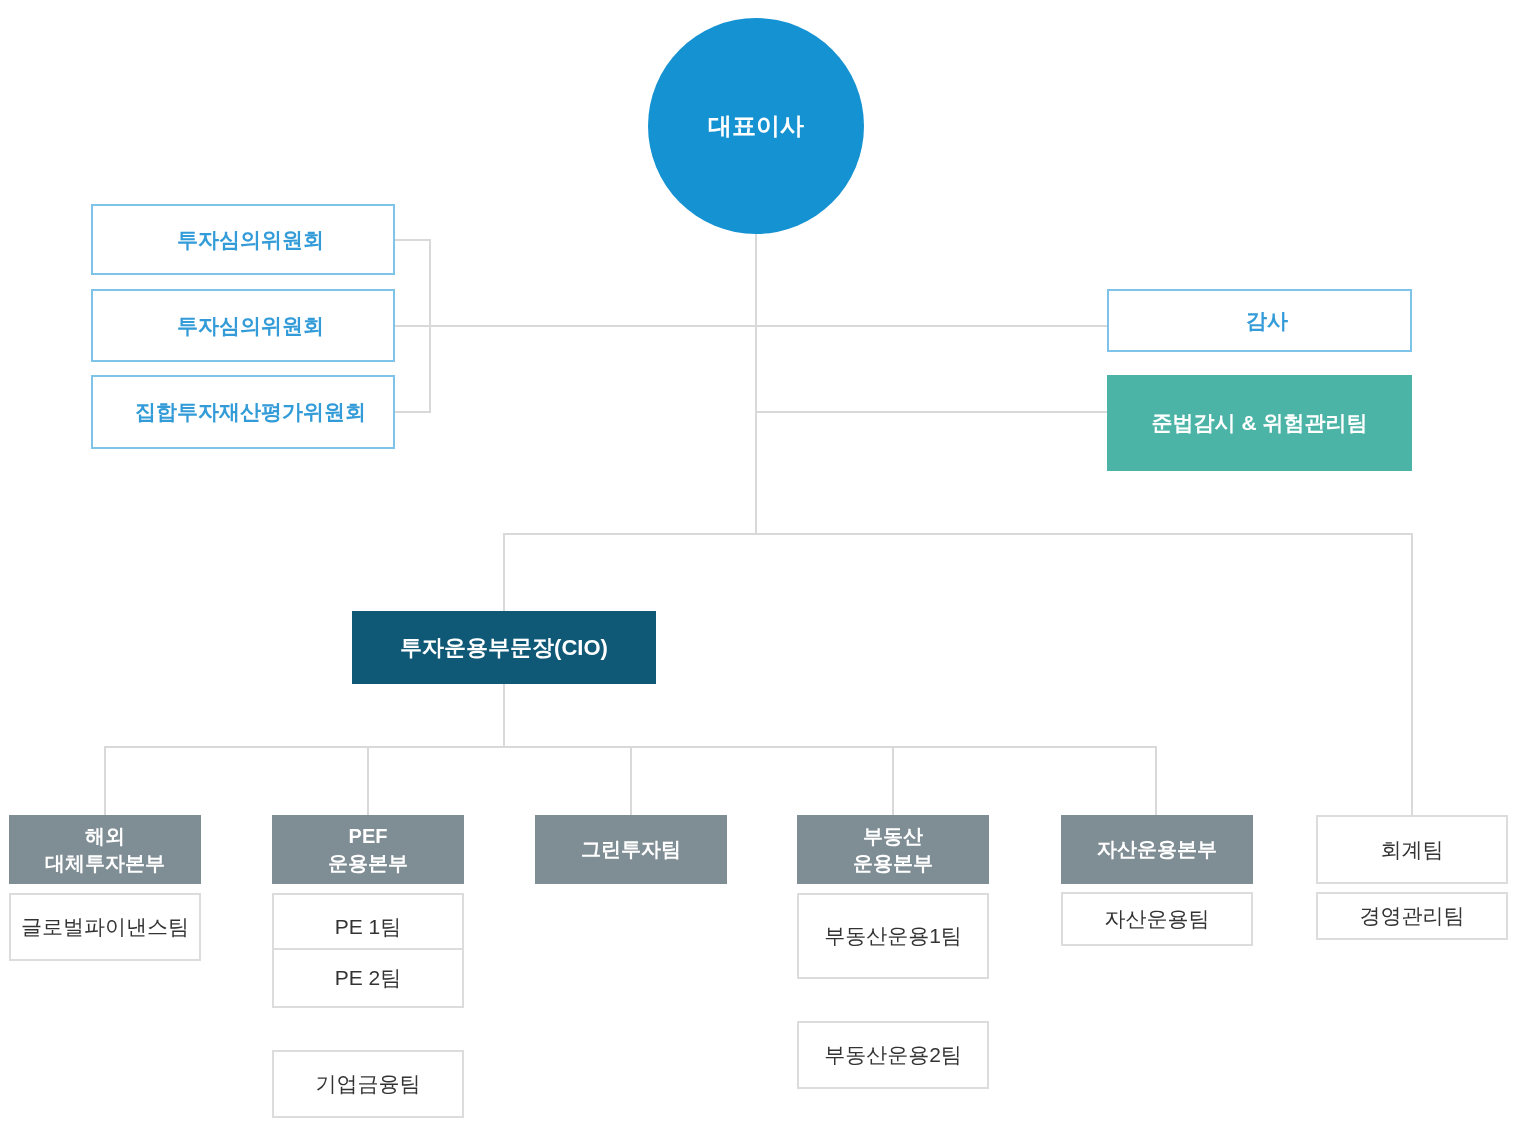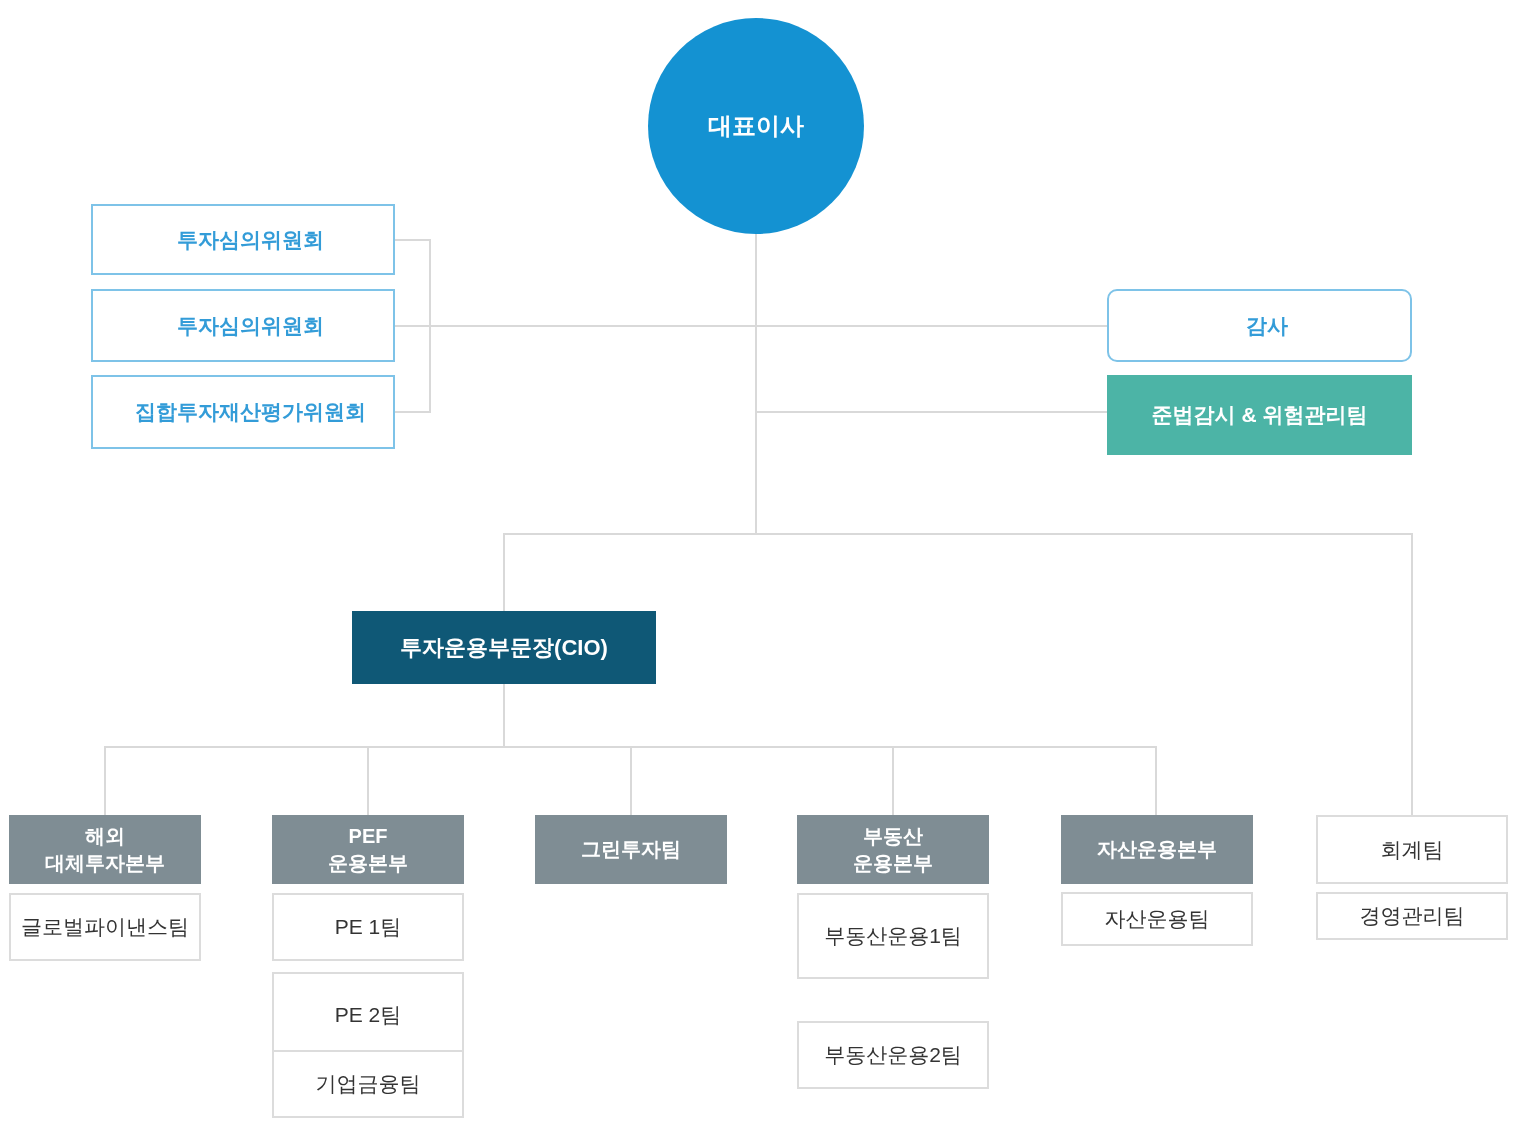--- a/index.html
+++ b/index.html
@@ -58,39 +58,39 @@
   <div class="line v" style="left:892px;top:746px;height:69px;"></div>
   <div class="line v" style="left:1155px;top:746px;height:69px;"></div>
   <div class="line v" style="left:1411px;top:533px;height:282px;"></div>
 
   <div class="node circle" style="left:648px;top:18px;">대표이사</div>
 
   <div class="node committee" style="left:91px;top:204px;width:304px;height:71px;">투자심의위원회</div>
   <div class="node committee" style="left:91px;top:289px;width:304px;height:73px;">투자심의위원회</div>
   <div class="node committee" style="left:91px;top:375px;width:304px;height:74px;">집합투자재산평가위원회</div>
 
-  <div class="node committee" style="left:1107px;top:289px;width:305px;height:73px;border-radius:10px;">감사</div>
-  <div class="node teal" style="left:1107px;top:375px;width:305px;height:80px;">준법감시 &amp; 위험관리팀</div>
+  <div class="node committee" style="left:1107px;top:289px;width:305px;height:63px;">감사</div>
+  <div class="node teal" style="left:1107px;top:375px;width:305px;height:96px;">준법감시 &amp; 위험관리팀</div>
 
   <div class="node navy" style="left:352px;top:611px;width:304px;height:73px;">투자운용부문장(CIO)</div>
 
   <div class="node dept" style="left:9px;top:815px;width:192px;height:69px;">해외
 대체투자본부</div>
   <div class="node dept" style="left:272px;top:815px;width:192px;height:69px;">PEF
 운용본부</div>
   <div class="node dept" style="left:535px;top:815px;width:192px;height:69px;">그린투자팀</div>
   <div class="node dept" style="left:797px;top:815px;width:192px;height:69px;">부동산
 운용본부</div>
   <div class="node dept" style="left:1061px;top:815px;width:192px;height:69px;">자산운용본부</div>
   <div class="node team" style="left:1316px;top:815px;width:192px;height:69px;">회계팀</div>
 
   <div class="node team" style="left:9px;top:893px;width:192px;height:68px;">글로벌파이낸스팀</div>
 
   <div class="node team" style="left:272px;top:893px;width:192px;height:68px;">PE 1팀</div>
-  <div class="node team" style="left:272px;top:972px;width:192px;height:85px;">PE 2팀</div>
+  <div class="node team" style="left:272px;top:948px;width:192px;height:60px;">PE 2팀</div>
   <div class="node team" style="left:272px;top:1050px;width:192px;height:68px;">기업금융팀</div>
 
   <div class="node team" style="left:797px;top:893px;width:192px;height:86px;">부동산운용1팀</div>
   <div class="node team" style="left:797px;top:1021px;width:192px;height:68px;">부동산운용2팀</div>
 
   <div class="node team" style="left:1061px;top:892px;width:192px;height:54px;">자산운용팀</div>
 
   <div class="node team" style="left:1316px;top:892px;width:192px;height:48px;">경영관리팀</div>
 
 </div>

